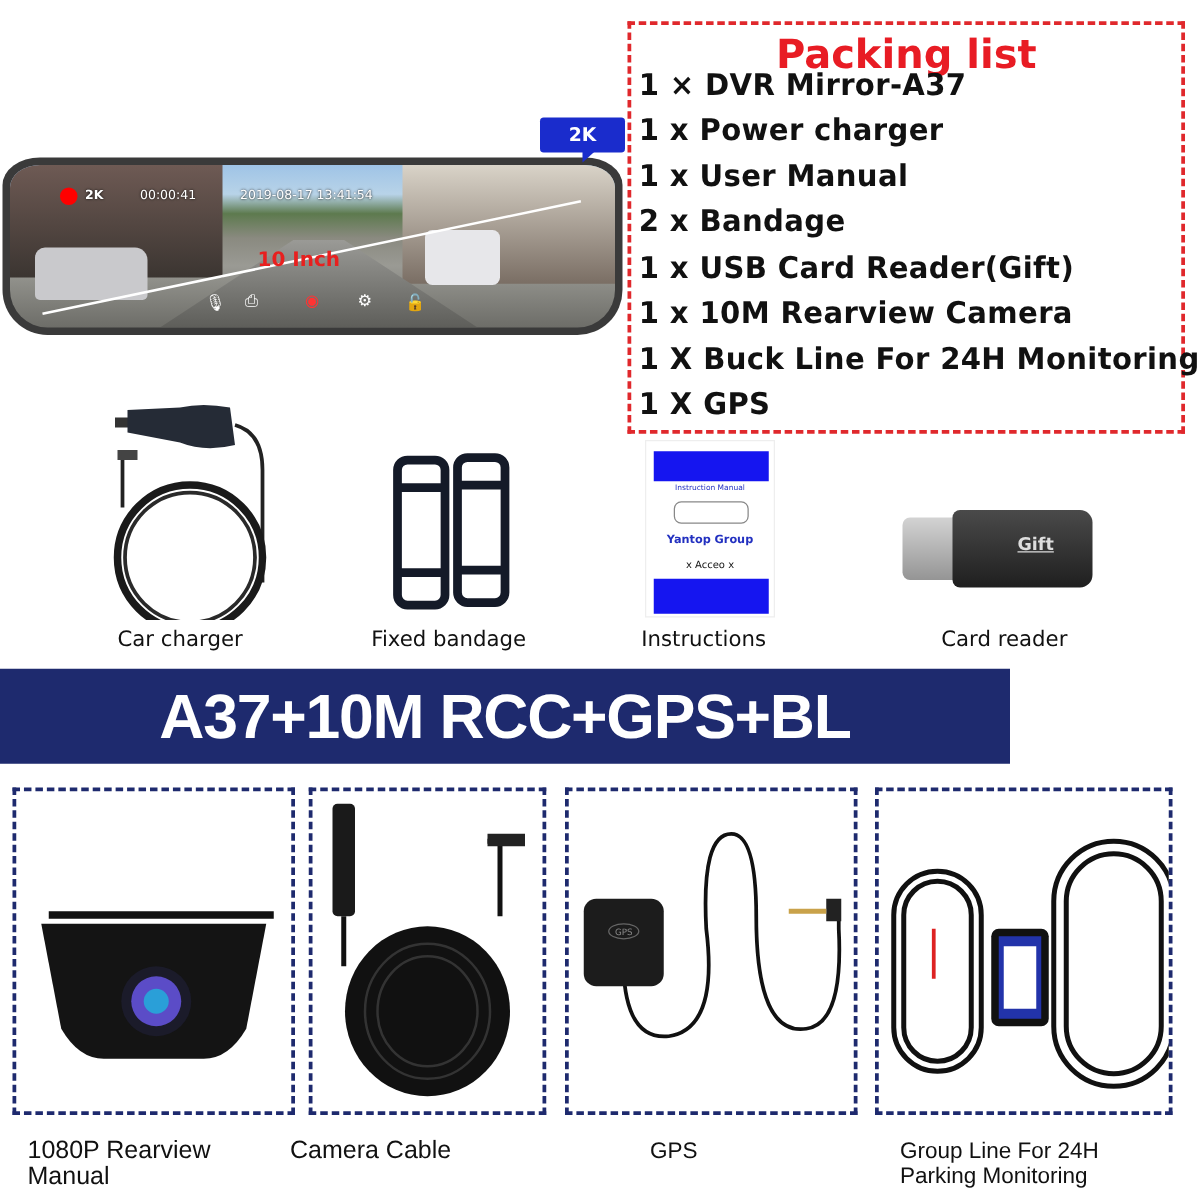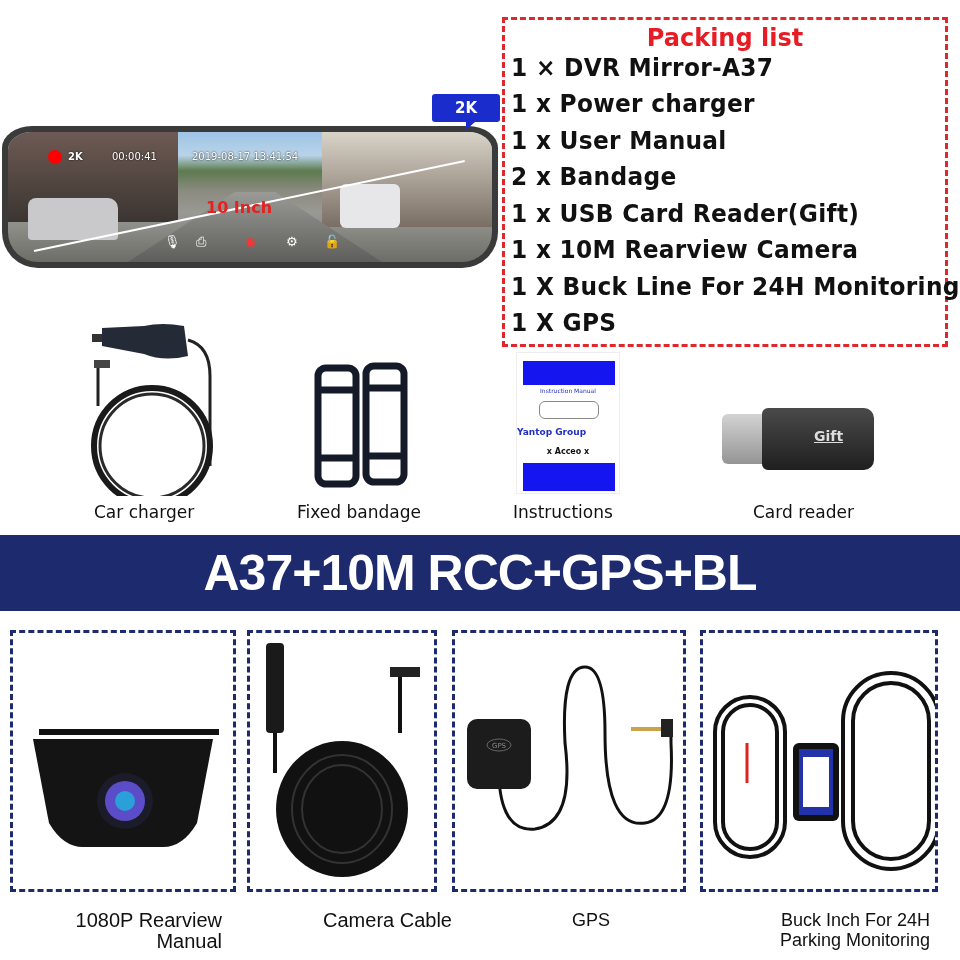--- a/index.html
+++ b/index.html
@@ -1,44 +1,44 @@
 <!DOCTYPE html>
 <html><head>
 <meta charset="utf-8">
 <style>
 *{box-sizing:border-box;margin:0;padding:0}
 body{width:960px;height:960px;background:#fff;position:relative;overflow:hidden;font-family:"DejaVu Sans",sans-serif;color:#111}
 .abs{position:absolute}
 
 #packing{left:502px;top:17px;width:446px;height:330px;border:3px dashed #e0282c}
-#packing .title{position:absolute;left:0;right:0;top:4px;text-align:center;color:#e81c24;font-weight:bold;font-size:24px;font-family:"DejaVu Sans",sans-serif}
+#packing .title{position:absolute;left:0;right:0;top:4px;text-align:center;color:#e81c24;font-weight:bold;font-size:32px;font-family:"DejaVu Sans",sans-serif}
 #packing .item{position:absolute;left:6px;font-size:24px;font-weight:bold;letter-spacing:0.3px;white-space:nowrap;color:#111;font-family:"DejaVu Sans",sans-serif;transform:scaleX(0.97);transform-origin:left}
 
 #mirror{left:2px;top:126px;width:496px;height:142px;background:#3a3a3a;border-radius:30px 30px 36px 36px / 22px 22px 36px 36px;padding:6px}
 #mirror .screen{width:100%;height:100%;border-radius:24px 24px 30px 30px / 18px 18px 30px 30px;overflow:hidden;position:relative;
  background:linear-gradient(180deg,#9fc4e6 0%,#b8d3e8 18%,#5d7a4e 30%,#8a8a80 45%,#9a9a94 62%,#6d6d68 100%)}
 .bldg-l{position:absolute;left:0;top:0;width:170px;height:90px;background:linear-gradient(180deg,#6e5a54,#3b3531)}
 .bldg-r{position:absolute;right:0;top:0;width:170px;height:95px;background:linear-gradient(180deg,#d9d3c8,#7a6e64)}
 .road{position:absolute;left:120px;right:110px;bottom:0;height:70px;background:linear-gradient(180deg,#9a9a96,#5e5e5a);clip-path:polygon(42% 0,58% 0,100% 100%,0 100%)}
 .car1{position:absolute;left:20px;top:66px;width:90px;height:42px;background:#c9c9cc;border-radius:8px 10px 4px 4px}
 .van{position:absolute;right:92px;top:52px;width:60px;height:44px;background:#e7e7ea;border-radius:6px}
 .diag{position:absolute;left:26px;top:40px;width:440px;height:2px;background:#fff;transform:rotate(-11.8deg);transform-origin:left;top:118px}
 .hud{position:absolute;color:#fff;font-size:10px;white-space:nowrap;text-shadow:0 0 2px #000}
 .recdot{position:absolute;left:40px;top:18px;width:14px;height:14px;border-radius:50%;background:#f00}
 .inch{position:absolute;left:198px;top:66px;color:#e8201f;font-weight:bold;font-size:16px}
 .ctrl{position:absolute;top:102px;color:#fff;font-size:13px}
 #badge2k{left:432px;top:94px;width:68px;height:28px;background:#1a2ccc;color:#fff;font-weight:bold;font-size:15px;text-align:center;line-height:28px;border-radius:3px}
 #badge2k:after{content:"";position:absolute;left:34px;bottom:-8px;border-left:0 solid transparent;border-right:10px solid transparent;border-top:9px solid #1a2ccc}
 
 .acc-label{position:absolute;font-size:17px;text-align:center;white-space:nowrap;color:#111}
 
-#banner{left:0;top:535px;width:960px;height:76px;background:#1e2a6e;color:#fff;font-weight:bold;font-size:50px;text-align:center;line-height:76px;font-family:"Liberation Sans",sans-serif;letter-spacing:-1px}
+#banner{left:0;top:535px;width:808px;height:76px;background:#1e2a6e;color:#fff;font-weight:bold;font-size:50px;text-align:center;line-height:76px;font-family:"Liberation Sans",sans-serif;letter-spacing:-1px}
 
 .dbox{position:absolute;border:3px dashed #1e2a6e}
-.blabel{position:absolute;font-size:20px;text-align:right;line-height:21px;color:#111;font-family:"Liberation Sans",sans-serif}
+.blabel{position:absolute;font-size:20px;text-align:left;line-height:21px;color:#111;font-family:"Liberation Sans",sans-serif}
 </style>
 </head>
 <body>
 
 <div id="mirror" class="abs">
   <div class="screen">
     <div class="bldg-l"></div>
     <div class="bldg-r"></div>
     <div class="road"></div>
     <div class="car1"></div>
@@ -94,22 +94,22 @@
         <line x1="52" y1="94" x2="90" y2="94"></line>
     </g>
   </svg>
 </div>
 <span class="acc-label" style="left:297px;top:502px">Fixed bandage</span>
 
 <div class="abs" style="left:516px;top:352px;width:104px;height:142px;background:#fff;border:1px solid #eee">
   <div style="position:absolute;left:6px;top:8px;width:92px;height:24px;background:#1515f0"></div>
   <div style="position:absolute;left:0;right:0;top:34px;font-size:6px;color:#2230c0;text-align:center">Instruction Manual</div>
   <div style="position:absolute;left:22px;top:48px;width:60px;height:18px;border:1px solid #888;border-radius:6px"></div>
-  <div style="position:absolute;left:0;right:0;top:74px;font-size:9px;font-weight:bold;color:#2230c0;">Yantop Group</div>
-  <div style="position:absolute;left:0;right:0;top:94px;font-size:8px;font-weight:bold;color:#111;text-align:center">x Acceo x</div>
+  <div style="position:absolute;left:0;right:0;top:74px;font-size:9px;font-weight:bold;color:#2230c0;text-align:center">Yantop Group</div>
+  <div style="position:absolute;left:0;right:0;top:94px;font-size:8px;font-weight:normal;color:#111;text-align:center">x Acceo x</div>
   <div style="position:absolute;left:6px;top:110px;width:92px;height:28px;background:#1515f0"></div>
 </div>
 <span class="acc-label" style="left:513px;top:502px">Instructions</span>
 
 <div class="abs" style="left:722px;top:408px;width:128px;height:64px">
   <div style="position:absolute;left:0;top:6px;width:48px;height:50px;background:linear-gradient(180deg,#c8c8c8,#7a7a7a);border-radius:6px 0 0 6px;opacity:.8"></div>
   <div style="position:absolute;left:40px;top:0;width:112px;height:62px;background:linear-gradient(180deg,#4a4a4a,#1f1f1f);border-radius:6px 10px 10px 6px"></div>
   <span style="position:absolute;left:92px;top:20px;color:#ddd;font-size:14px;font-weight:bold;text-decoration:underline">Gift</span>
 </div>
 <span class="acc-label" style="left:753px;top:502px">Card reader</span>
@@ -165,15 +165,15 @@
   <div>1080P Rearview</div>
   <div>Manual</div>
 </div>
 <div class="blabel" style="left:232px;top:910px;width:220px">
   <div>Camera Cable</div>
 </div>
 <div class="blabel" style="left:520px;top:910px;width:90px;font-size:18px">
   <div>GPS</div>
 </div>
 <div class="blabel" style="left:720px;top:910px;width:210px;font-size:18px;line-height:20px">
-  <div>Buck Inch For 24H</div>
+  <div>Group Line For 24H</div>
   <div>Parking Monitoring</div>
 </div>
 
 </body></html>

